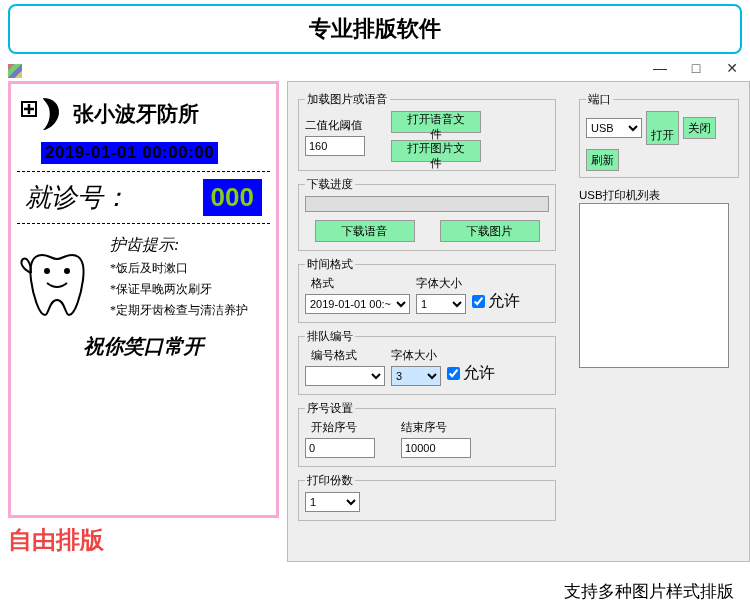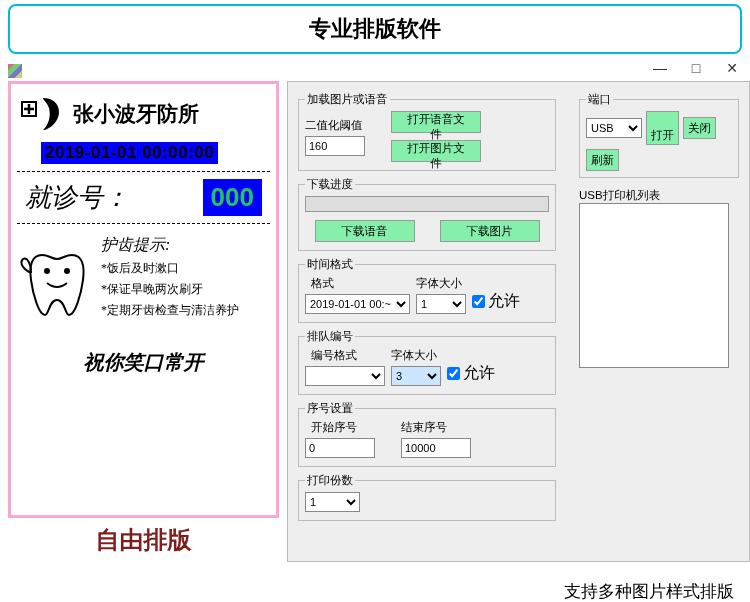--- a/index.html
+++ b/index.html
@@ -19,31 +19,31 @@
   .tooth-logo { width: 46px; height: 40px; }
   .clinic-name { font-size: 21px; font-weight: bold; font-family: "SimHei", sans-serif; }
   
   .timestamp { background: #0000ff; color: #000; font-weight: bold; font-family: "Arial", sans-serif; font-size: 17px; padding: 1px 4px; display: inline-block; margin: 4px 0 0 30px; letter-spacing: 0.5px; }
   
   .dashline { border: none; border-top: 1.5px dashed #000; margin: 7px 6px; }
   
   .ticket-row { display: flex; align-items: center; justify-content: space-between; padding: 0 14px; }
   .ticket-label { font-size: 26px; font-family: "KaiTi", serif; font-style: italic; }
   .ticket-num-wrap { background: #0000ff; padding: 3px 8px; }
-  .ticket-num { color: #22c55e; font-size: 26px; font-weight: bold; font-family: "Arial Black", sans-serif; }
-  
-  .tips-row { display: flex; gap: 4px; padding: 4px 6px 0; }
+  .ticket-num { color: #84cc16; font-size: 26px; font-weight: bold; font-family: "Arial Black", sans-serif; }
+  
+  .tips-row { display: flex; gap: 13px; padding: 4px 6px 0; }
   .tooth-cartoon { width: 80px; height: 92px; flex-shrink: 0; }
   .tips-col { font-family: "SimSun", serif; font-size: 12px; }
   .tips-title { font-size: 16px; font-family: "KaiTi", serif; font-style: italic; margin-bottom: 4px; }
   .tips-col p { margin: 4px 0; }
   
-  .wish { font-family: "KaiTi", serif; font-style: italic; font-weight: bold; font-size: 20px; text-align: center; padding: 6px 0 4px; margin-top: 16px; }
-  
-  .free-layout { color: #7f1d1d; font-size: 24px; font-weight: bold; text-align: center; padding: 6px 0; }
+  .wish { font-family: "KaiTi", serif; font-style: italic; font-weight: bold; font-size: 20px; text-align: center; padding: 6px 0 4px; }
+  
+  .free-layout { color: #ef4444; font-size: 24px; font-weight: bold; text-align: left; padding: 6px 0; }
   
   .settings-panel { flex: 1; background: #eee; border: 1px solid #bbb; padding: 10px 10px 6px; position: relative; min-height: 385px; }
   
   .win-controls { position: absolute; top: -22px; right: 8px; display: flex; gap: 18px; font-size: 14px; color: #333; }
   .win-btn { width: 18px; text-align: center; }
   
   fieldset { border: 1px solid #bbb; padding: 4px 6px 8px; margin-bottom: 6px; background: transparent; }
   legend { font-size: 11.5px; padding: 0 2px; }
   
   .row { display: flex; align-items: center; gap: 6px; flex-wrap: wrap; }

